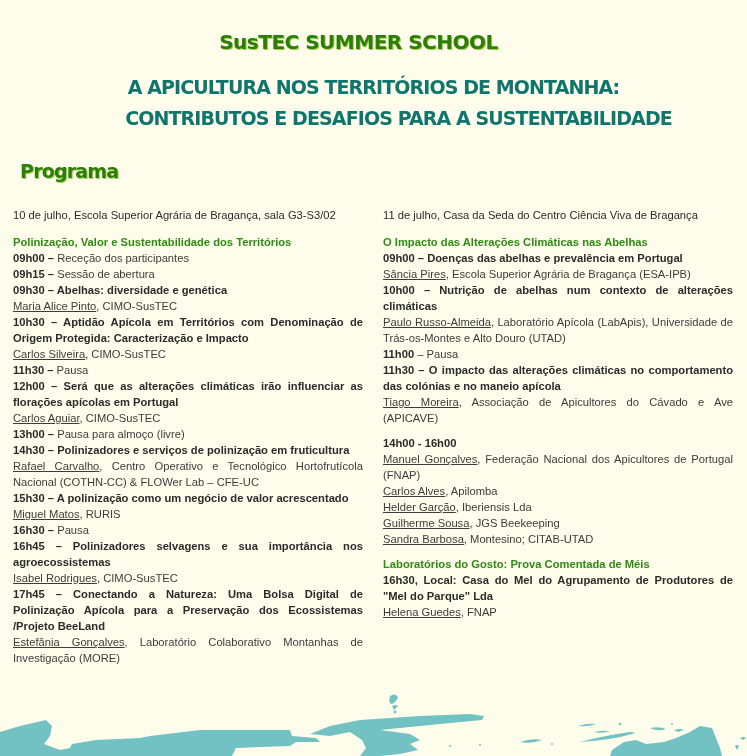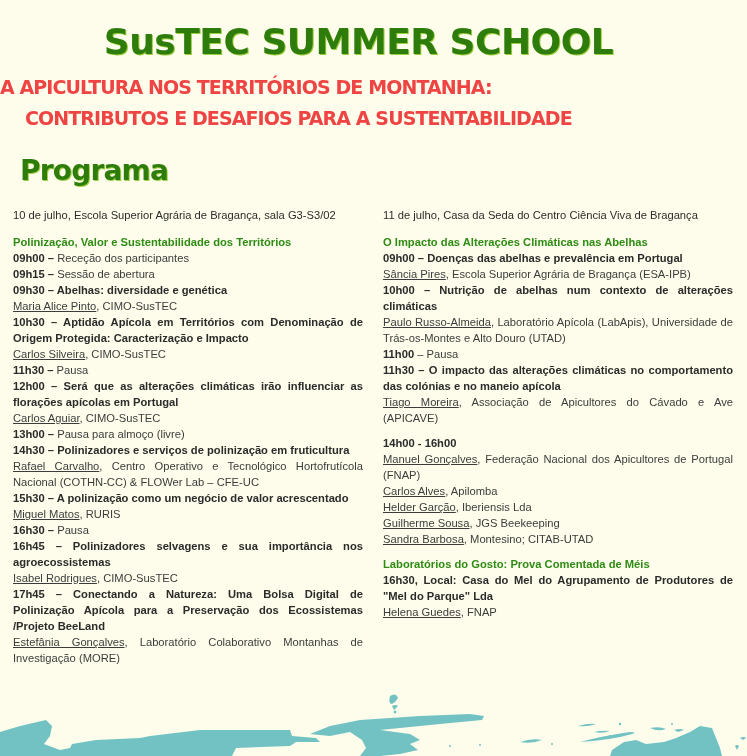--- a/index.html
+++ b/index.html
@@ -16,48 +16,49 @@
       color: #3c3c3c;
     }
     .title {
       position: absolute;
       top: 20px;
       left: 0;
       width: 717px;
       text-align: center;
       font-family: "DejaVu Sans", sans-serif;
       font-weight: bold;
-      font-size: 36px;
+      font-size: 20px;
       letter-spacing: -0.5px;
       color: #2e7d0c;
       margin: 0;
       line-height: 44px;
       text-shadow: 1px 1px 0 #9ccf3c;
     }
     .subtitle {
       position: absolute;
       left: 0;
       width: 747px;
+      text-align: center;
       font-family: "DejaVu Sans", sans-serif;
       font-weight: bold;
       font-size: 19px;
       letter-spacing: -0.9px;
-      color: #ef4444;
+      color: #0f766e;
       margin: 0;
       line-height: 28px;
     }
     .subtitle.l1 { top: 73px; }
     .subtitle.l2 { top: 104px; padding-left: 25px; }
     .section-heading {
       position: absolute;
       top: 155px;
       left: 20px;
       font-family: "DejaVu Sans", sans-serif;
       font-weight: bold;
-      font-size: 28px;
+      font-size: 19px;
       letter-spacing: -0.8px;
       color: #2e7d0c;
       text-shadow: 1px 1px 0 #a3d14a;
       margin: 0;
       line-height: 32px;
     }
     .col {
       position: absolute;
       top: 207px;
       font-size: 11.2px;

